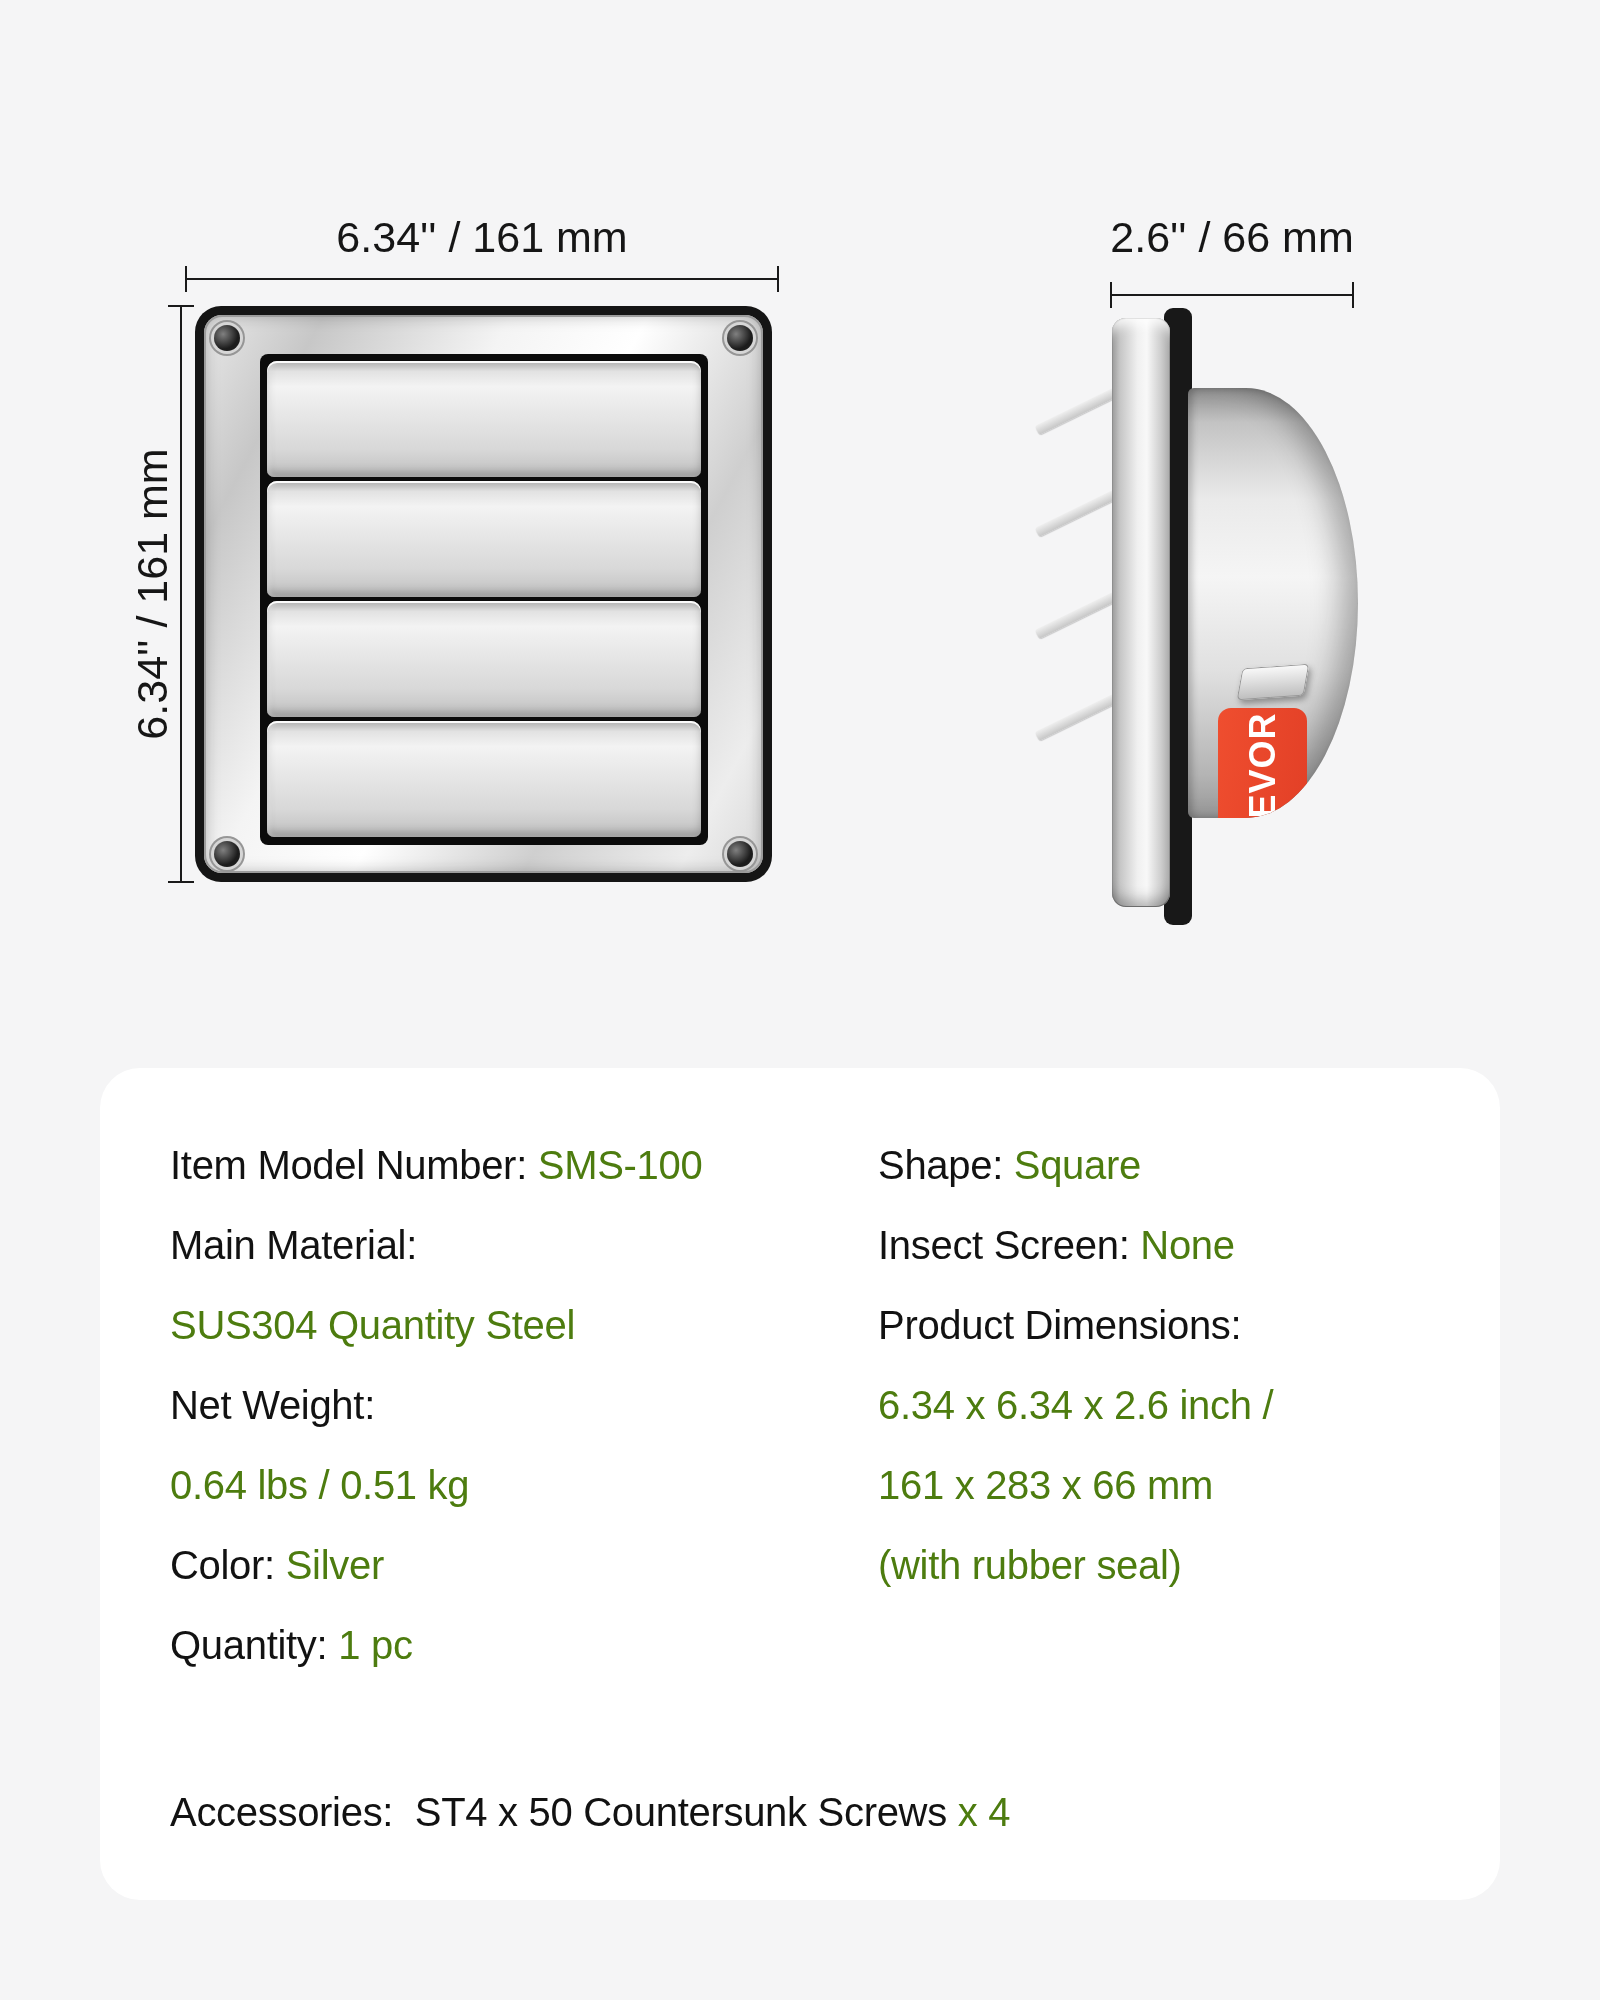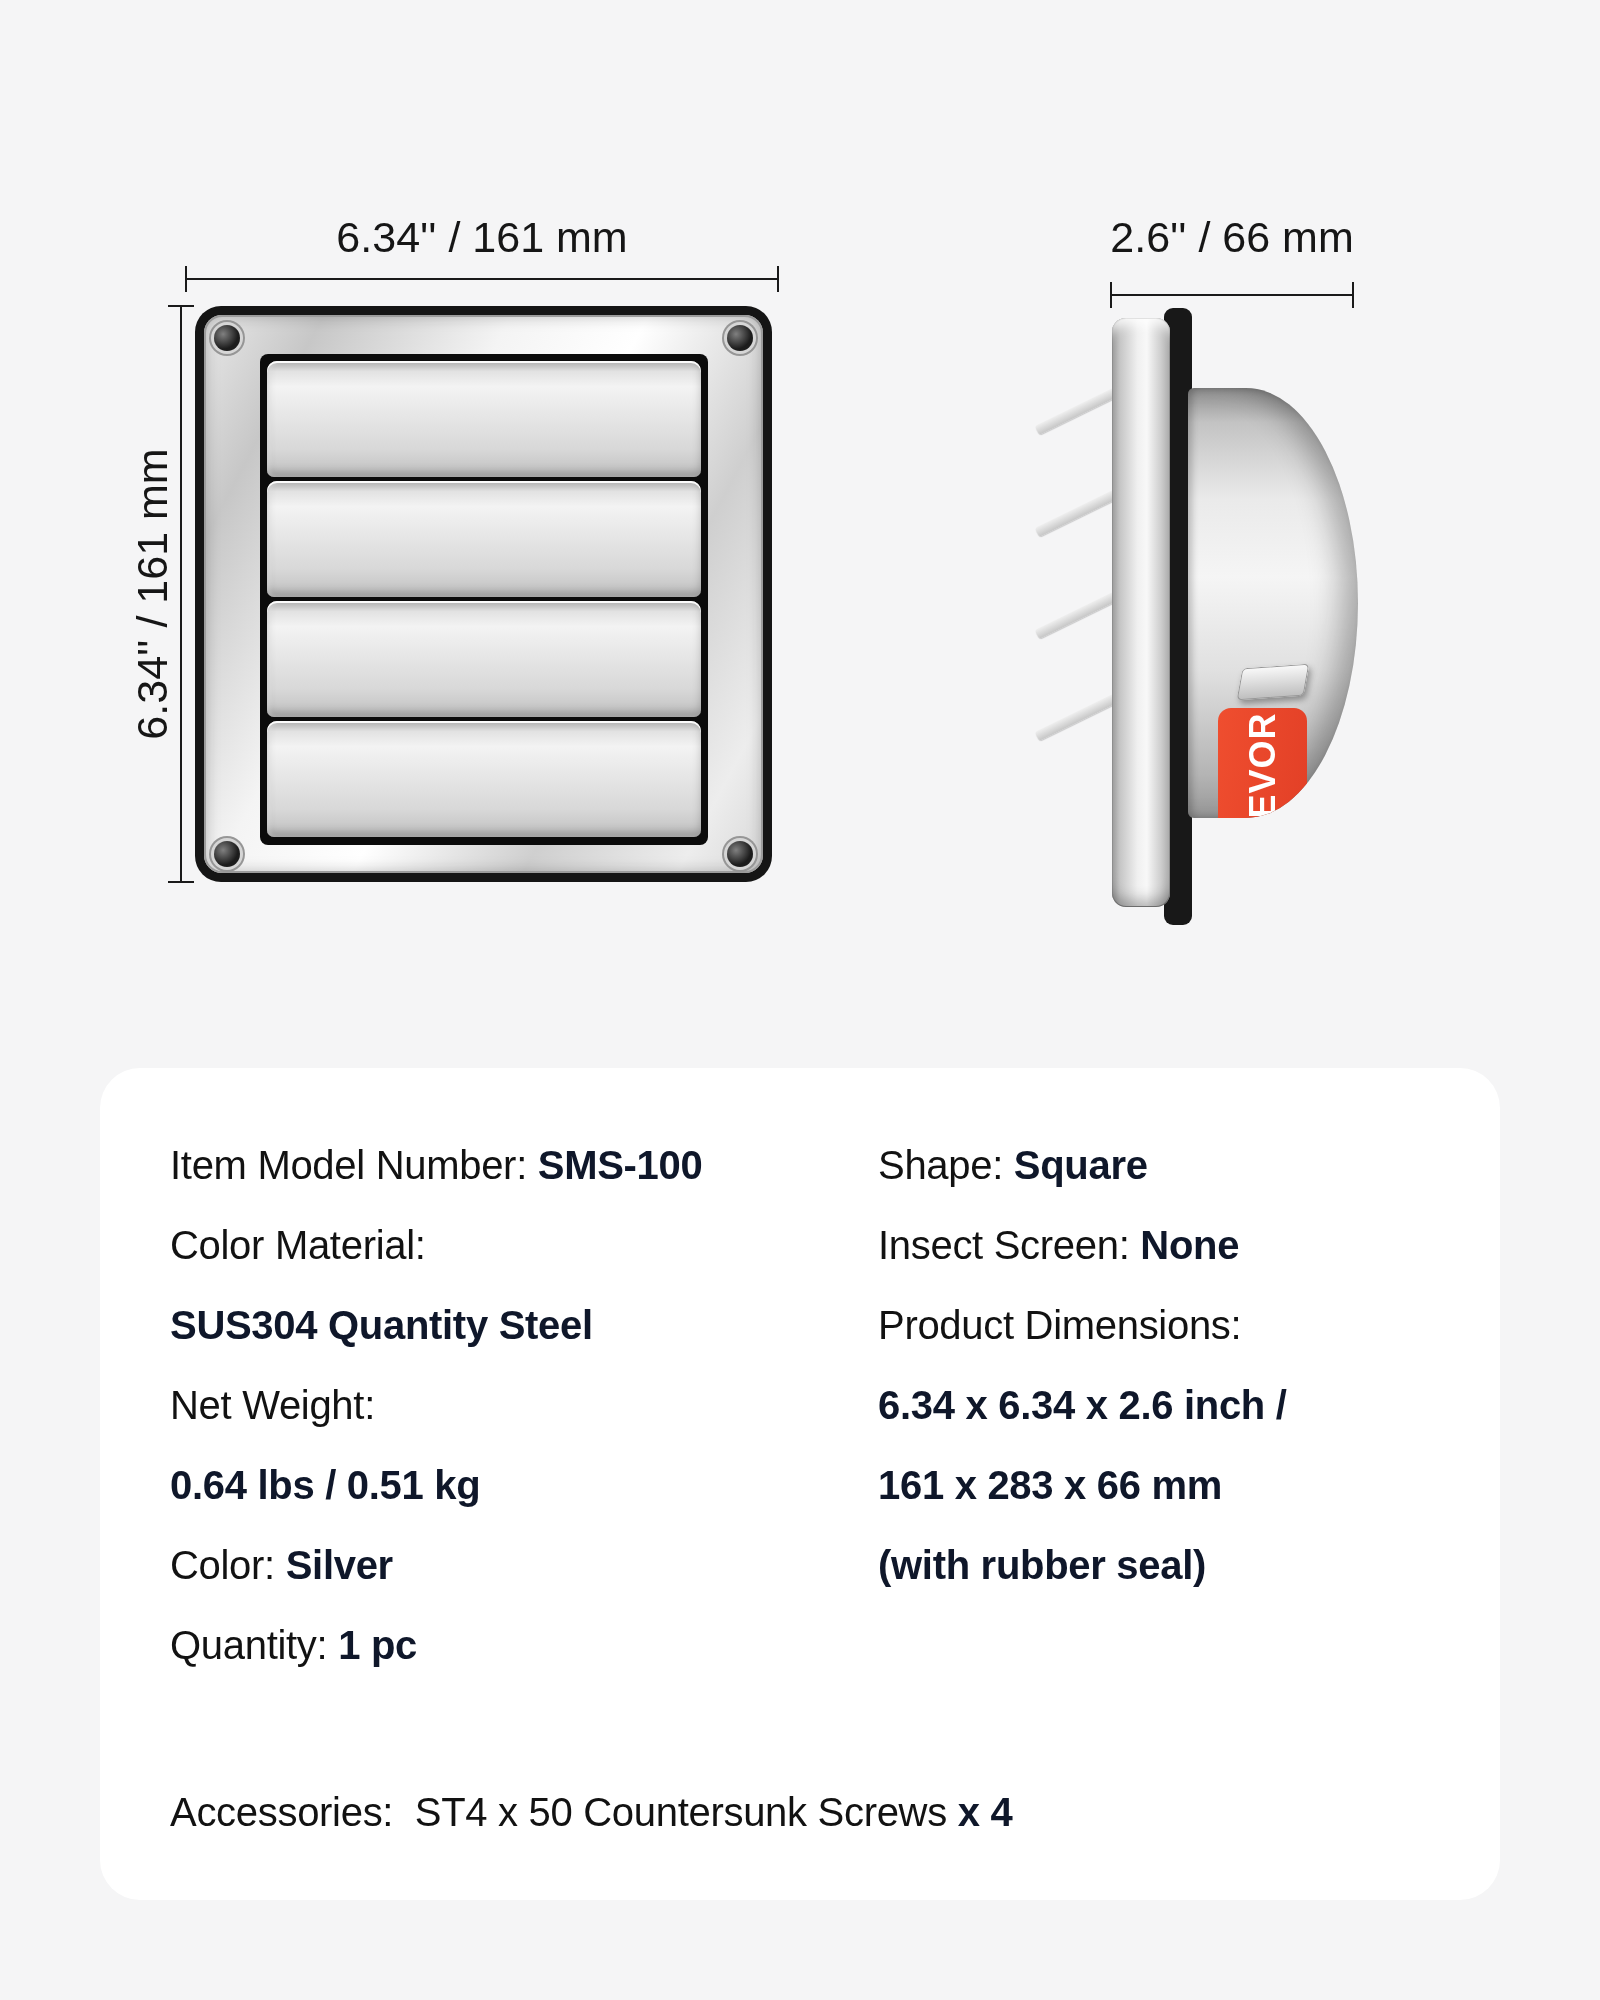--- a/index.html
+++ b/index.html
@@ -86,21 +86,21 @@
   
   .spec-card{
     position:absolute;left:100px;top:1068px;width:1400px;height:832px;
     background:#ffffff;border-radius:40px;
   }
   .spec-row{
     position:absolute;font-size:40px;line-height:54px;white-space:nowrap;
     letter-spacing:-0.3px;
   }
   .spec-row .b{color:#121212;font-weight:500;white-space:pre-wrap;}
-  .spec-row .o{color:#0f172a;font-weight:700;white-space:pre-wrap;}
+  .spec-row .o{color:#4d7c0f;font-weight:400;white-space:pre-wrap;}
   .col-l{left:70px;}
   .col-r{left:778px;}
 </style>
 </head>
 <body>
 
 <div class="dim-label" style="left:482px;top:212px;transform:translateX(-50%);">6.34'' / 161 mm</div>
 <div class="dim-line" style="left:186px;top:278px;width:592px;height:2px;"></div>
 <div class="dim-tick" style="left:185px;top:266px;width:2px;height:26px;"></div>
 <div class="dim-tick" style="left:777px;top:266px;width:2px;height:26px;"></div>
@@ -145,21 +145,21 @@
     </div>
   </div>
 </div>
 
 <div class="spec-card">
 
   <div class="spec-row col-l" style="top:70px;">
     <span class="b">Item Model Number: </span><span class="o">SMS-100</span>
   </div>
   <div class="spec-row col-l" style="top:150px;">
-    <span class="b">Color Material:</span><span class="o"></span>
+    <span class="b">Main Material:</span><span class="o"></span>
   </div>
   <div class="spec-row col-l" style="top:230px;">
     <span class="b"></span><span class="o">SUS304 Quantity Steel</span>
   </div>
   <div class="spec-row col-l" style="top:310px;">
     <span class="b">Net Weight:</span><span class="o"></span>
   </div>
   <div class="spec-row col-l" style="top:390px;">
     <span class="b"></span><span class="o">0.64 lbs / 0.51 kg</span>
   </div>

